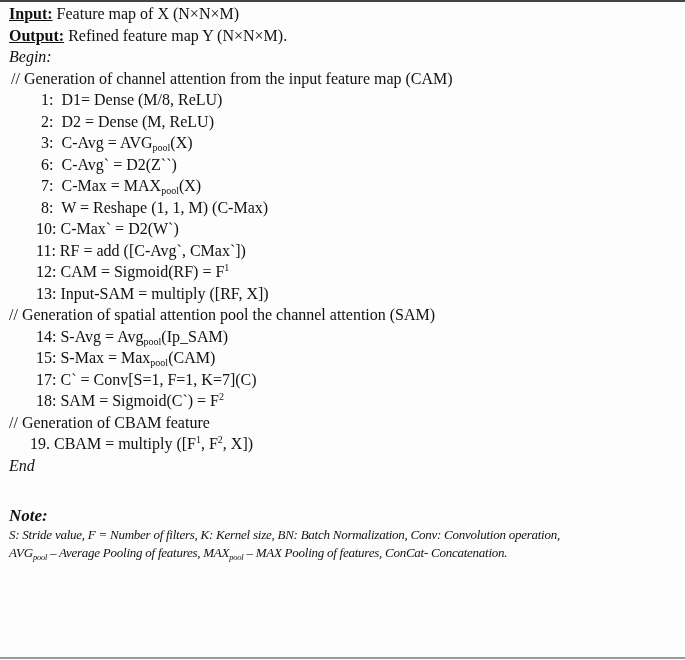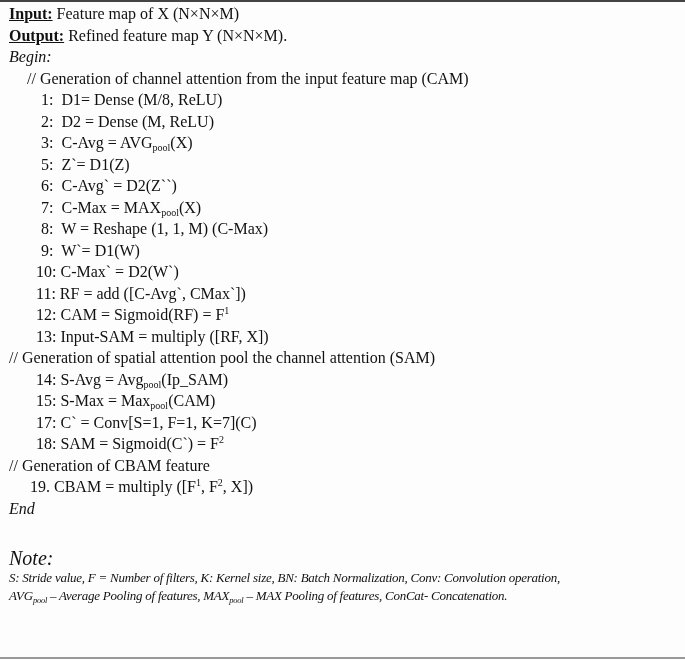--- a/index.html
+++ b/index.html
@@ -14,28 +14,28 @@
   .bottom-rule {
     position: absolute; left: 0; top: 657px; width: 685px; height: 2px; background: #9a9a9a;
   }
   .algo {
     position: absolute; left: 9px; top: 3px; width: 670px;
     font-size: 16px; line-height: 21.5px;
   }
   .line { white-space: nowrap; height: 21.5px; }
   .b { font-weight: bold; text-decoration: underline; }
   .i { font-style: italic; font-family: Liberation Serif, serif; }
-  .comment { padding-left: 2px; margin-left: 16px; }
+  .comment { padding-left: 2px; }
   .step { padding-left: 32px; }
   .step2 { padding-left: 27px; }
   .step3 { padding-left: 21px; }
   sub { font-size: 10px; vertical-align: -3px; line-height: 0; margin-top: 36px; }
   sup { font-size: 10px; vertical-align: 6px; line-height: 0; }
   .gap { height: 21px; }
-  .note-title { font-weight: normal; font-style: italic; font-size: 20px; margin-top: 8px; height: 21px; }
+  .note-title { font-weight: bold; font-style: italic; font-size: 17px; margin-top: 8px; height: 21px; }
   .note-text {
     font-style: italic; font-size: 13px; line-height: 18px; white-space: nowrap;
     letter-spacing: -0.25px;
   }
   .note-text sub { font-size: 8.5px; }
 </style>
 </head>
 <body>
 
 <div class="top-rule"></div>
@@ -48,25 +48,23 @@
   <div class="line">
     <span class="b">Output:</span>
     <span>Refined feature map Y (N×N×M).</span>
   </div>
   <div class="line i">Begin:</div>
 
   <div class="line comment">// Generation of channel attention from the input feature map (CAM)</div>
   <div class="line step"><span>1:</span>&nbsp; <span>D1= Dense (M/8, ReLU)</span></div>
   <div class="line step"><span>2:</span>&nbsp; <span>D2 = Dense (M, ReLU)</span></div>
   <div class="line step"><span>3:</span>&nbsp; <span>C-Avg = AVG</span><sub>pool</sub><span>(X)</span></div>
-  <div class="line step"><span>5:</span>&nbsp; <span>Z`= D1(Z)</span></div>
   <div class="line step"><span>6:</span>&nbsp; <span>C-Avg` = D2(Z``)</span></div>
   <div class="line step"><span>7:</span>&nbsp; <span>C-Max = MAX</span><sub>pool</sub><span>(X)</span></div>
   <div class="line step"><span>8:</span>&nbsp; <span>W = Reshape (1, 1, M) (C-Max)</span></div>
-  <div class="line step"><span>9:</span>&nbsp; <span>W`= D1(W)</span></div>
   <div class="line step2"><span>10:</span> <span>C-Max` = D2(W`)</span></div>
   <div class="line step2"><span>11:</span> <span>RF = add ([C-Avg`, CMax`])</span></div>
   <div class="line step2"><span>12:</span> <span>CAM = Sigmoid(RF) = F</span><sup>1</sup></div>
   <div class="line step2"><span>13:</span> <span>Input-SAM = multiply ([RF, X])</span></div>
 
   <div class="line">// Generation of spatial attention pool the channel attention (SAM)</div>
   <div class="line step2"><span>14:</span> <span>S-Avg = Avg</span><sub>pool</sub><span>(Ip_SAM)</span></div>
   <div class="line step2"><span>15:</span> <span>S-Max = Max</span><sub>pool</sub><span>(CAM)</span></div>
   <div class="line step2"><span>17:</span> <span>C` = Conv[S=1, F=1, K=7](C)</span></div>
   <div class="line step2"><span>18:</span> <span>SAM = Sigmoid(C`) = F</span><sup>2</sup></div>

